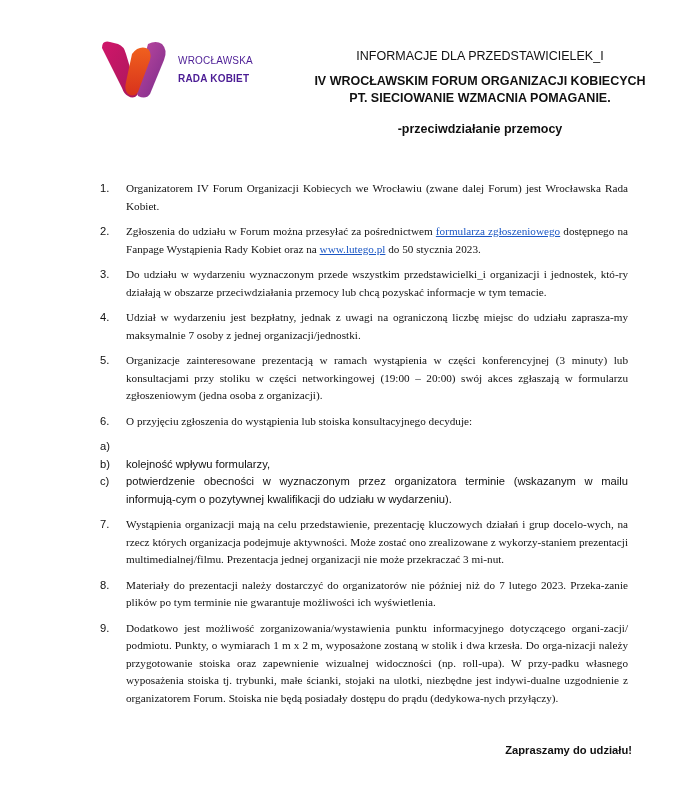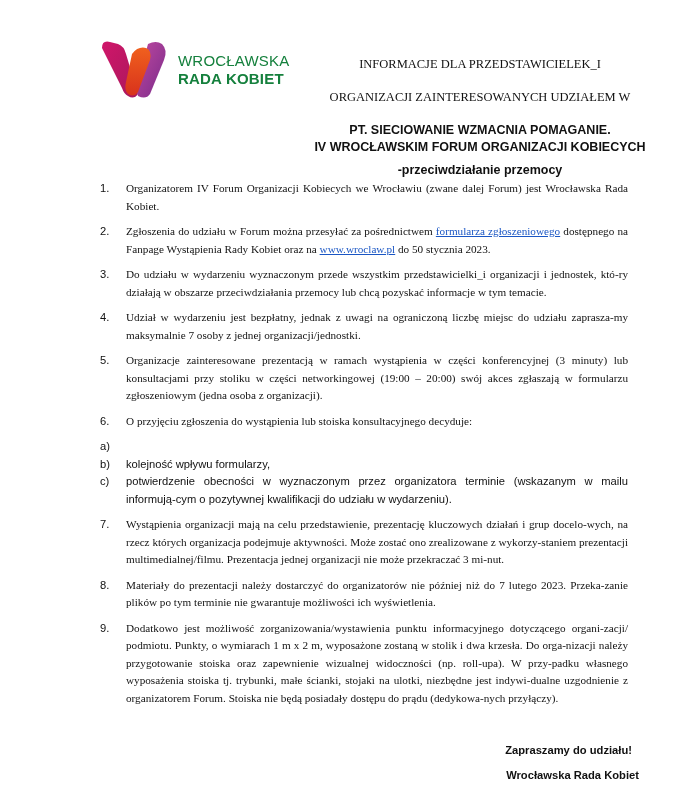--- a/index.html
+++ b/index.html
@@ -4,43 +4,43 @@
   <style>
     html, body { margin: 0; padding: 0; background: #ffffff; }
     body {
       width: 700px; height: 804px; position: relative; overflow: hidden;
       font-family: "Liberation Sans", sans-serif; color: #111;
     }
     .logo { position: absolute; left: 98px; top: 38px; width: 190px; height: 64px; }
     .logo svg { position: absolute; left: 0; top: 0; }
     .logo-text {
       position: absolute; left: 80px; top: 14px;
-      color: #15803d; font-weight: bold; font-size: 15px; line-height: 18px; letter-spacing: 0.2px;
+      color: #4c1d95; font-weight: bold; font-size: 10px; line-height: 18px; letter-spacing: 0.2px;
     }
     .logo-text .l1 { font-weight: normal; }
     .header {
       position: absolute; left: 290px; top: 40px; width: 380px; text-align: center;
       font-size: 12.5px; line-height: 17px;
     }
-    .header .h1 { margin: 16px; font-family: Liberation Serif, serif; }
+    .header .h1 { margin: 8px; }
     .header .h2 { margin-top: 6px; font-weight: bold; font-size: 12.5px; line-height: 17px; }
-    .header .h3 { margin-top: 6px; font-weight: bold; font-size: 12.5px; }
+    .header .h3 { margin-top: 14px; font-weight: bold; font-size: 12.5px; }
     .content {
       position: absolute; left: 100px; top: 180px; width: 528px;
       font-size: 11.2px; line-height: 17.5px; text-align: justify;
     }
     .item { display: flex; margin-bottom: 8px; }
     .item .num { width: 26px; flex: 0 0 26px; }
     .item .txt { flex: 1; font-family: Liberation Serif, serif; }
     .sub { display: flex; }
     .sub .num { width: 26px; flex: 0 0 26px; }
     .sublist { margin-bottom: 8px; }
     a.link { color: #1a56c4; text-decoration: underline; margin-top: 11px; }
     .closing {
-      position: absolute; right: 60px; top: 742px; text-align: center;
+      position: absolute; right: 60px; top: 742px; text-align: left;
       font-weight: bold; font-size: 11.2px; line-height: 17px;
     }
     .closing .c1 { margin-right: 8px; margin-bottom: 8px; }
   </style>
 </head>
 <body>
 
 <div class="logo">
   <svg width="72" height="64" viewBox="0 0 72 64">
     <defs>
@@ -62,36 +62,35 @@
     <path d="M34 16 Q40 8 48 10 Q54 12 52 22 L40 54 Q36 60 30 56 Q26 52 28 44 Z" fill="url(#go)"></path>
   </svg>
   <div class="logo-text">
     <div class="l1">WROCŁAWSKA</div>
     <div class="l2">RADA KOBIET</div>
   </div>
 </div>
 
 <div class="header">
   <div class="h1">INFORMACJE DLA PRZEDSTAWICIELEK_I</div>
-  <div class="h1">ORGANIZACJI ZAINTERESOWANYCH UDZIAŁEM W</div>
   <div class="h2">
+    <div>IV WROCŁAWSKIM FORUM ORGANIZACJI KOBIECYCH</div>
     <div>PT. SIECIOWANIE WZMACNIA POMAGANIE.</div>
-    <div>IV WROCŁAWSKIM FORUM ORGANIZACJI KOBIECYCH</div>
   </div>
   <div class="h3">-przeciwdziałanie przemocy</div>
 </div>
 
 <div class="content">
   <div class="item">
     <span class="num">1.</span>
     <span class="txt">Organizatorem IV Forum Organizacji Kobiecych we Wrocławiu (zwane dalej Forum)  jest Wrocławska Rada Kobiet.</span>
   </div>
   <div class="item">
     <span class="num">2.</span>
-    <span class="txt"><span>Zgłoszenia do udziału w Forum można przesyłać za pośrednictwem </span><a class="link">formularza zgłoszeniowego</a><span> dostępnego na Fanpage Wystąpienia Rady Kobiet oraz na </span><a class="link">www.wroclaw.pl</a><span> do 50 stycznia 2023.</span></span>
+    <span class="txt"><span>Zgłoszenia do udziału w Forum można przesyłać za pośrednictwem </span><a class="link">formularza zgłoszeniowego</a><span> dostępnego na Fanpage Wystąpienia Rady Kobiet oraz na </span><a class="link">www.lutego.pl</a><span> do 50 stycznia 2023.</span></span>
   </div>
   <div class="item">
     <span class="num">3.</span>
     <span class="txt">Do udziału w wydarzeniu wyznaczonym przede wszystkim przedstawicielki_i organizacji i jednostek, któ-ry działają w obszarze przeciwdziałania przemocy lub chcą pozyskać informacje w tym temacie.</span>
   </div>
   <div class="item">
     <span class="num">4.</span>
     <span class="txt">Udział w wydarzeniu jest bezpłatny, jednak z uwagi na ograniczoną liczbę miejsc do udziału zaprasza-my maksymalnie 7 osoby z jednej organizacji/jednostki.</span>
   </div>
   <div class="item">
@@ -124,14 +123,13 @@
     <span class="txt">Materiały do prezentacji należy dostarczyć do organizatorów nie później niż do 7 lutego 2023. Przeka-zanie plików po tym terminie nie gwarantuje możliwości ich wyświetlenia.</span>
   </div>
   <div class="item">
     <span class="num">9.</span>
     <span class="txt">Dodatkowo jest możliwość zorganizowania/wystawienia punktu informacyjnego dotyczącego organi-zacji/ podmiotu. Punkty, o wymiarach 1 m x 2 m, wyposażone zostaną w stolik i dwa krzesła. Do orga-nizacji należy przygotowanie stoiska oraz zapewnienie wizualnej widoczności (np. roll-upa). W przy-padku własnego wyposażenia stoiska tj. trybunki, małe ścianki, stojaki na ulotki, niezbędne jest indywi-dualne uzgodnienie z organizatorem Forum. Stoiska nie będą posiadały dostępu do prądu (dedykowa-nych przyłączy).</span>
   </div>
 </div>
 
 <div class="closing">
   <div class="c1">Zapraszamy do udziału!</div>
-  <div class="c2">Wrocławska Rada Kobiet</div>
 </div>
 
 </body></html>

